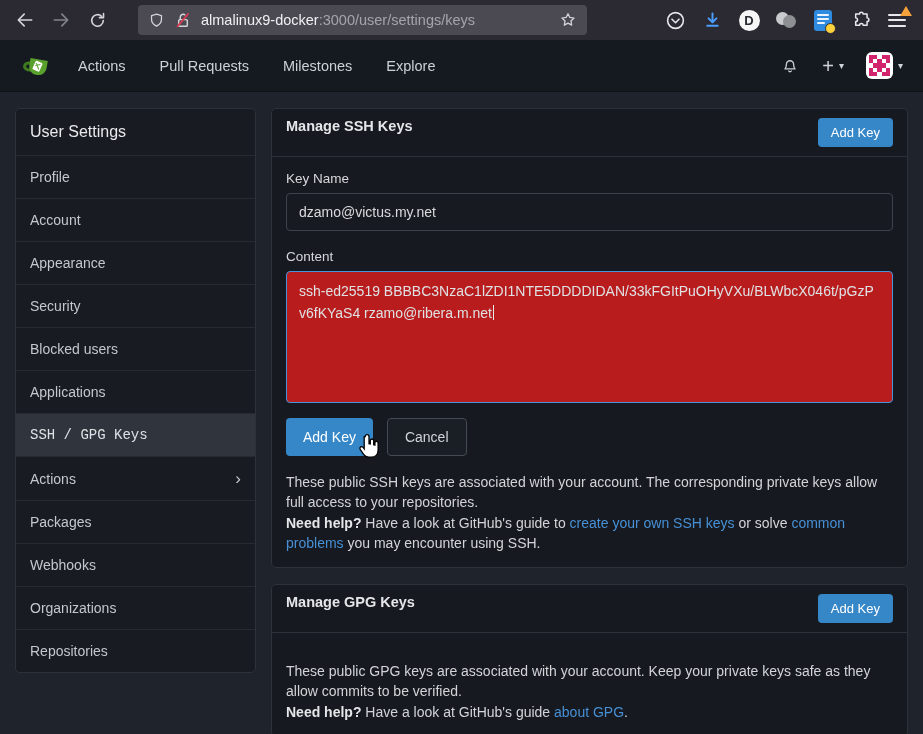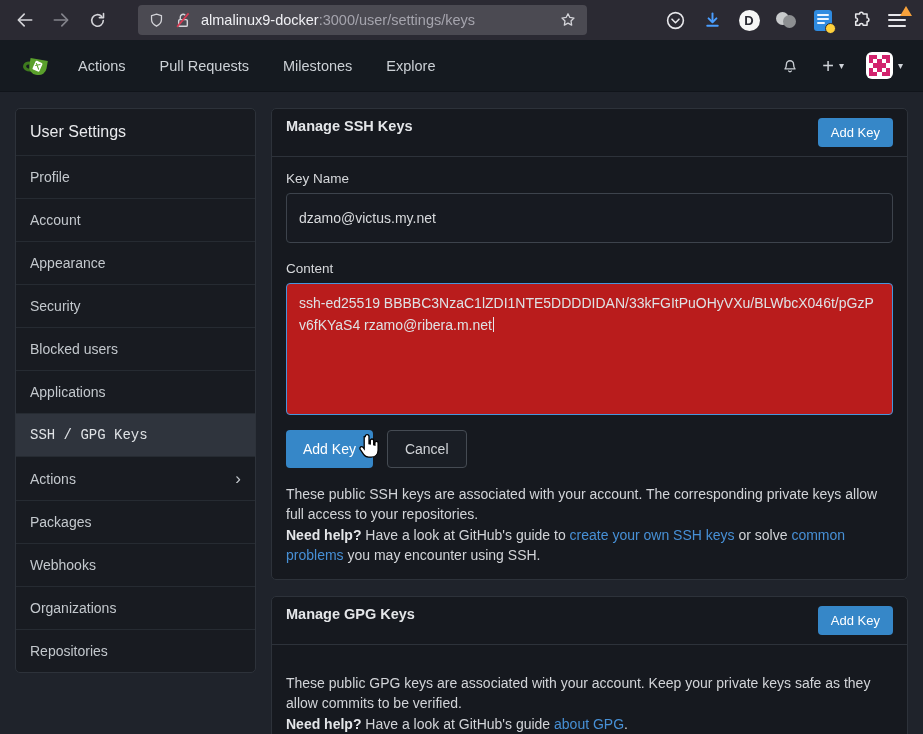--- a/index.html
+++ b/index.html
@@ -83,21 +83,21 @@
     padding:9px 14px; border-bottom:1px solid #2d323a; min-height:42px;
   }
   .panel-title { font-size:14.5px; font-weight:bold; color:#e4e6e9; }
   .btn-primary {
     background:#3687c8; color:#ffffff; border:none; border-radius:4px;
     font-size:13px; padding:7px 13px; cursor:pointer; font-family:inherit;
   }
   .panel-body { padding:14px; }
   .field-label { display:block; font-size:13.5px; color:#d6d8db; margin-bottom:7px; }
   .text-input {
-    width:100%; height:50px; background:#171a21; color:#d8dadd;
+    width:100%; height:38px; background:#171a21; color:#d8dadd;
     border:1px solid #3d434c; border-radius:4px; padding:0 12px;
     font-size:14px; font-family:inherit; margin-bottom:18px;
   }
   .textarea {
     width:100%; height:132px; background:#b91c1c; color:#dfe1e4;
     border:1px solid #4796dc; border-radius:4px; padding:9px 12px;
     font-size:14px; line-height:1.55; word-break:break-all;
   }
   .caret-bar { display:inline-block; width:1.5px; height:15px; background:#e6e8ea; vertical-align:-2px; margin-left:1px; }
   .btn-row { display:flex; gap:14px; margin-top:15px; }

